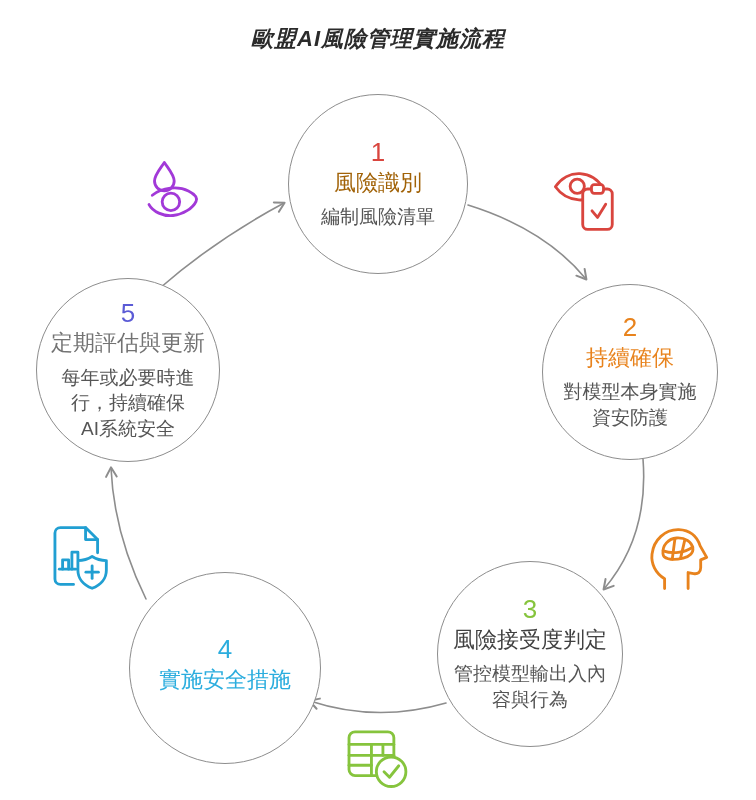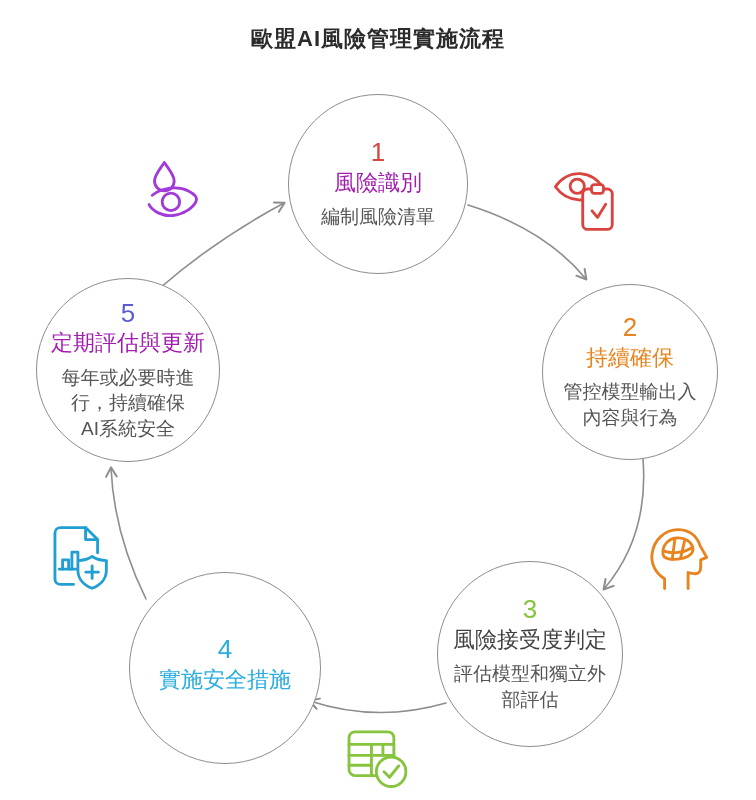--- a/index.html
+++ b/index.html
@@ -13,20 +13,21 @@
   }
   .diagram-title {
     position: absolute;
     top: 24px;
     left: 0;
     width: 756px;
     text-align: center;
     font-size: 22px;
     font-weight: 700;
     letter-spacing: 1px;
+    font-style: italic;
   }
   .arrows {
     position: absolute;
     left: 0; top: 0;
     width: 756px; height: 800px;
     pointer-events: none;
   }
   .circle {
     position: absolute;
     box-sizing: border-box;
@@ -82,44 +83,44 @@
       <path d="M160 288 Q215 240 284 203" marker-end="url(#ah)"></path>
       <path d="M468 205 Q545 229 586 279" marker-end="url(#ah)"></path>
       <path d="M643 459 Q649 536 604 589" marker-end="url(#ah)"></path>
       <path d="M446 703 Q377 723 310 701" marker-end="url(#ah)"></path>
       <path d="M146 599 Q114 534 111 468" marker-end="url(#ah)"></path>
     </g>
   </svg>
 
   <div class="circle c1">
     <div class="num" style="color: rgb(217, 69, 62);">1</div>
-    <div class="heading" style="color: #a21caf;">風險識別</div>
+    <div class="heading" style="color: #a16207;">風險識別</div>
     <div class="subtitle">編制風險清單</div>
   </div>
 
   <div class="circle c2">
     <div class="num" style="color: rgb(232, 131, 29);">2</div>
     <div class="heading" style="color: rgb(232, 131, 29);">持續確保</div>
-    <div class="subtitle">管控模型輸出入內容與行為</div>
+    <div class="subtitle">對模型本身實施資安防護</div>
   </div>
 
   <div class="circle c3">
     <div class="num" style="color: rgb(134, 196, 61);">3</div>
     <div class="heading" style="color: #404040;">風險接受度判定</div>
-    <div class="subtitle">評估模型和獨立外部評估</div>
+    <div class="subtitle">管控模型輸出入內容與行為</div>
   </div>
 
   <div class="circle c4">
     <div class="num" style="color: rgb(43, 173, 222);">4</div>
     <div class="heading" style="color: rgb(43, 173, 222);">實施安全措施</div>
   </div>
 
   <div class="circle c5">
     <div class="num" style="color: rgb(91, 91, 214);">5</div>
-    <div class="heading" style="color: #a21caf;">定期評估與更新</div>
+    <div class="heading" style="color: #737373;">定期評估與更新</div>
     <div class="subtitle">每年或必要時進行，持續確保
 AI系統安全</div>
   </div>
 
   <span class="ticon i-watch" style="color: rgb(162, 57, 216);">
     <svg viewBox="0 0 64 64" fill="none" stroke="currentColor" stroke-width="2.6" stroke-linecap="round" stroke-linejoin="round">
       <path d="M25 5 C21 11 16 16.5 16 22 a9 9 0 0 0 18 0 C34 16.5 29 11 25 5 Z"></path>
       <path d="M14 35 C23 27.5 38 26.5 47 31 C52 33.5 55.5 37 54 40.5 C51 47 42 52.5 33 53.5 C24 54.5 14.5 50 11 43.5"></path>
       <circle cx="31" cy="41" r="8"></circle>
     </svg>

